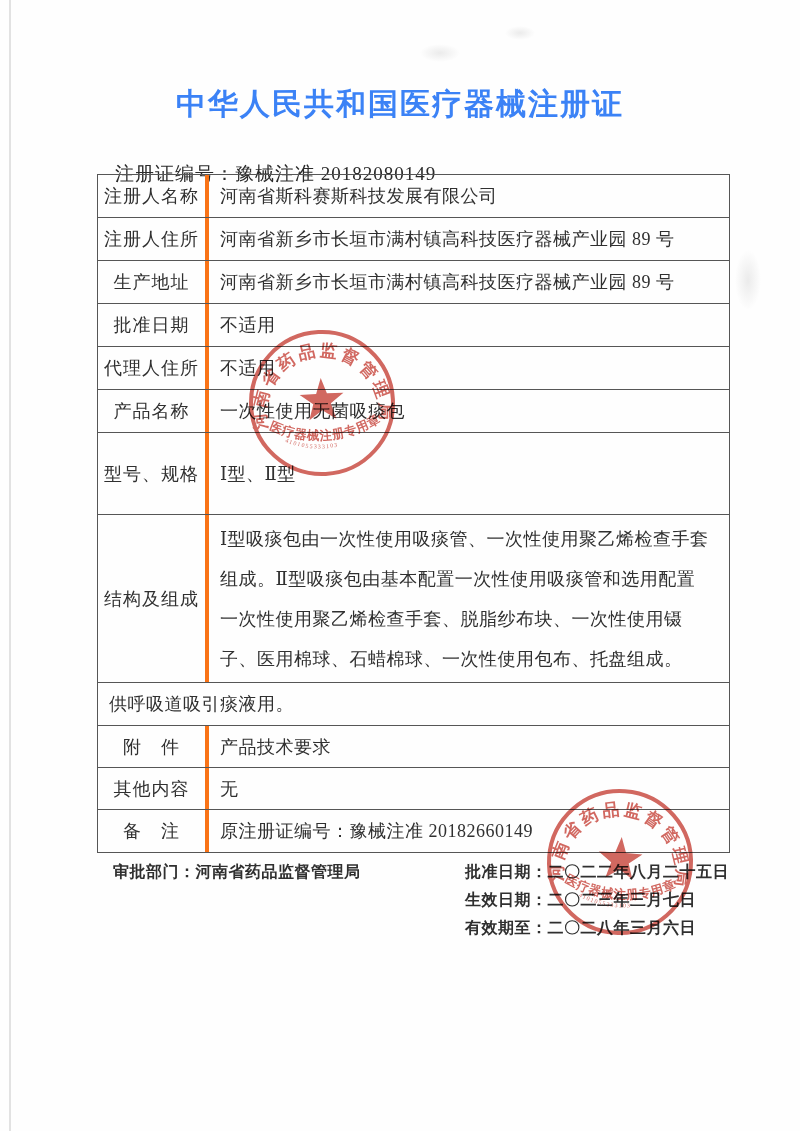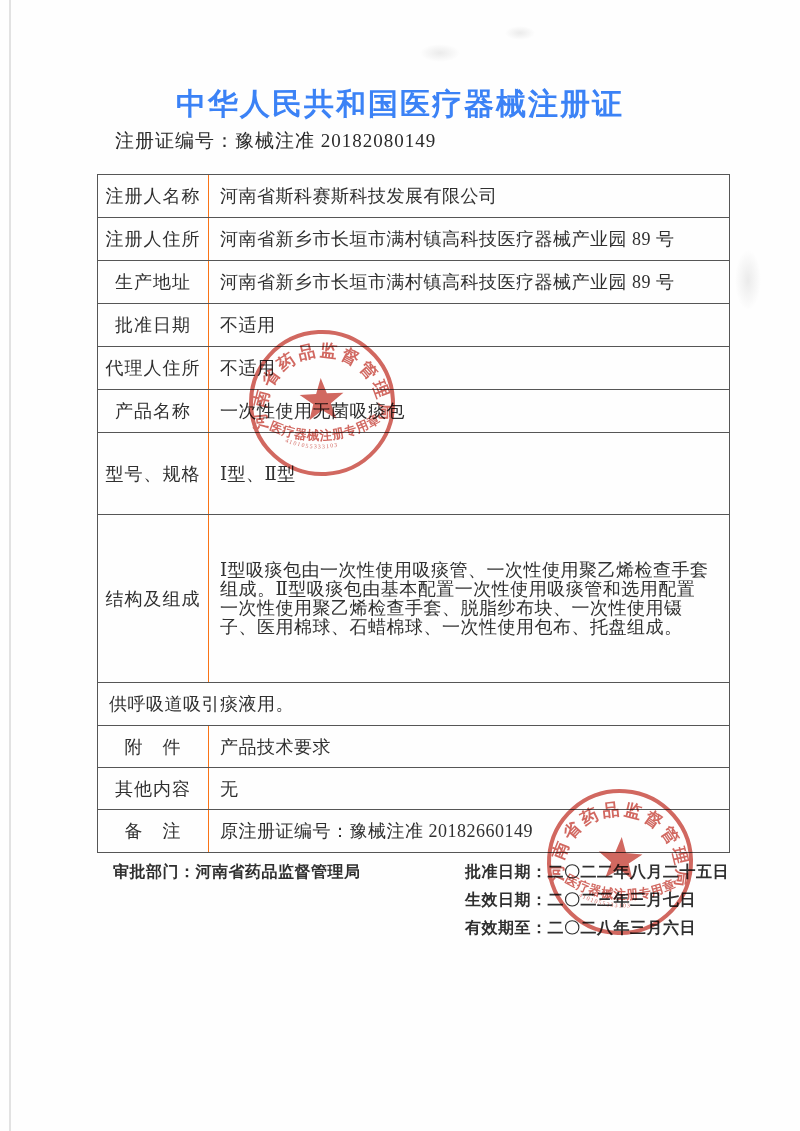--- a/index.html
+++ b/index.html
@@ -6,38 +6,38 @@
   .page{
     position:relative;width:800px;height:1131px;background:#fefefe;overflow:hidden;
     font-family:"Liberation Serif","DejaVu Serif",serif;color:#2e2e2e;
   }
   .scan-edge{position:absolute;left:9px;top:0;width:2px;height:100%;background:#e2e2e2;}
   .smudge{position:absolute;border-radius:50%;background:radial-gradient(closest-side,rgba(120,120,120,.14),rgba(120,120,120,0));}
   .doc-title{
     position:absolute;top:84px;left:0;width:100%;text-align:center;
     font-size:30px;font-weight:bold;letter-spacing:2px;color:#3b82f6;
   }
-  .regno-line{position:absolute;top:128px;left:115px;font-size:19px;letter-spacing:1px;color:#2a2a2a;}
+  .regno-line{position:absolute;top:161px;left:115px;font-size:19px;letter-spacing:1px;color:#2a2a2a;}
   .cert-table{
     position:absolute;left:97px;top:174px;width:633px;
     border:1px solid #565656;box-sizing:border-box;background:transparent;
   }
   .row{display:flex;box-sizing:border-box;border-bottom:1px solid #565656;}
   .row:last-child{border-bottom:none;}
   .rh1{height:43px;} .rh2{height:82px;} .rh3{height:168px;} .rh4{height:42px;}
   .cell-label{
-    width:111px;flex:0 0 111px;border-right:1px solid #f97316;box-sizing:border-box;
+    width:111px;flex:0 0 111px;border-right:4px solid #f97316;box-sizing:border-box;
     display:flex;align-items:center;justify-content:center;text-align:center;
     font-size:18px;letter-spacing:1px;color:#303030;
   }
   .cell-value{
     flex:1;display:flex;align-items:center;box-sizing:border-box;
     padding:0 18px 0 11px;font-size:18px;letter-spacing:0.5px;color:#303030;
   }
-  .cell-value.multiline{line-height:19px;display:flex;align-items:center;}
+  .cell-value.multiline{line-height:40px;display:flex;align-items:center;}
   .footer{position:absolute;left:113px;top:860px;width:617px;font-size:16px;color:#2f2f2f;}
   .footer-row{position:absolute;white-space:nowrap;letter-spacing:0.5px;font-weight:bold;}
   .f-approval{left:0;top:2px;}
   .f-date0{left:352px;top:2px;text-align:right;}
   .f-date1{left:352px;top:30px;}
   .f-date2{left:352px;top:58px;}
   
   .stamp{position:absolute;width:150px;height:150px;color:#c8463d;opacity:.82;mix-blend-mode:multiply;pointer-events:none;}
   .stamp svg{width:100%;height:100%;overflow:visible;}
   .stamp-upper{left:247px;top:328px;transform:rotate(-3deg);}

